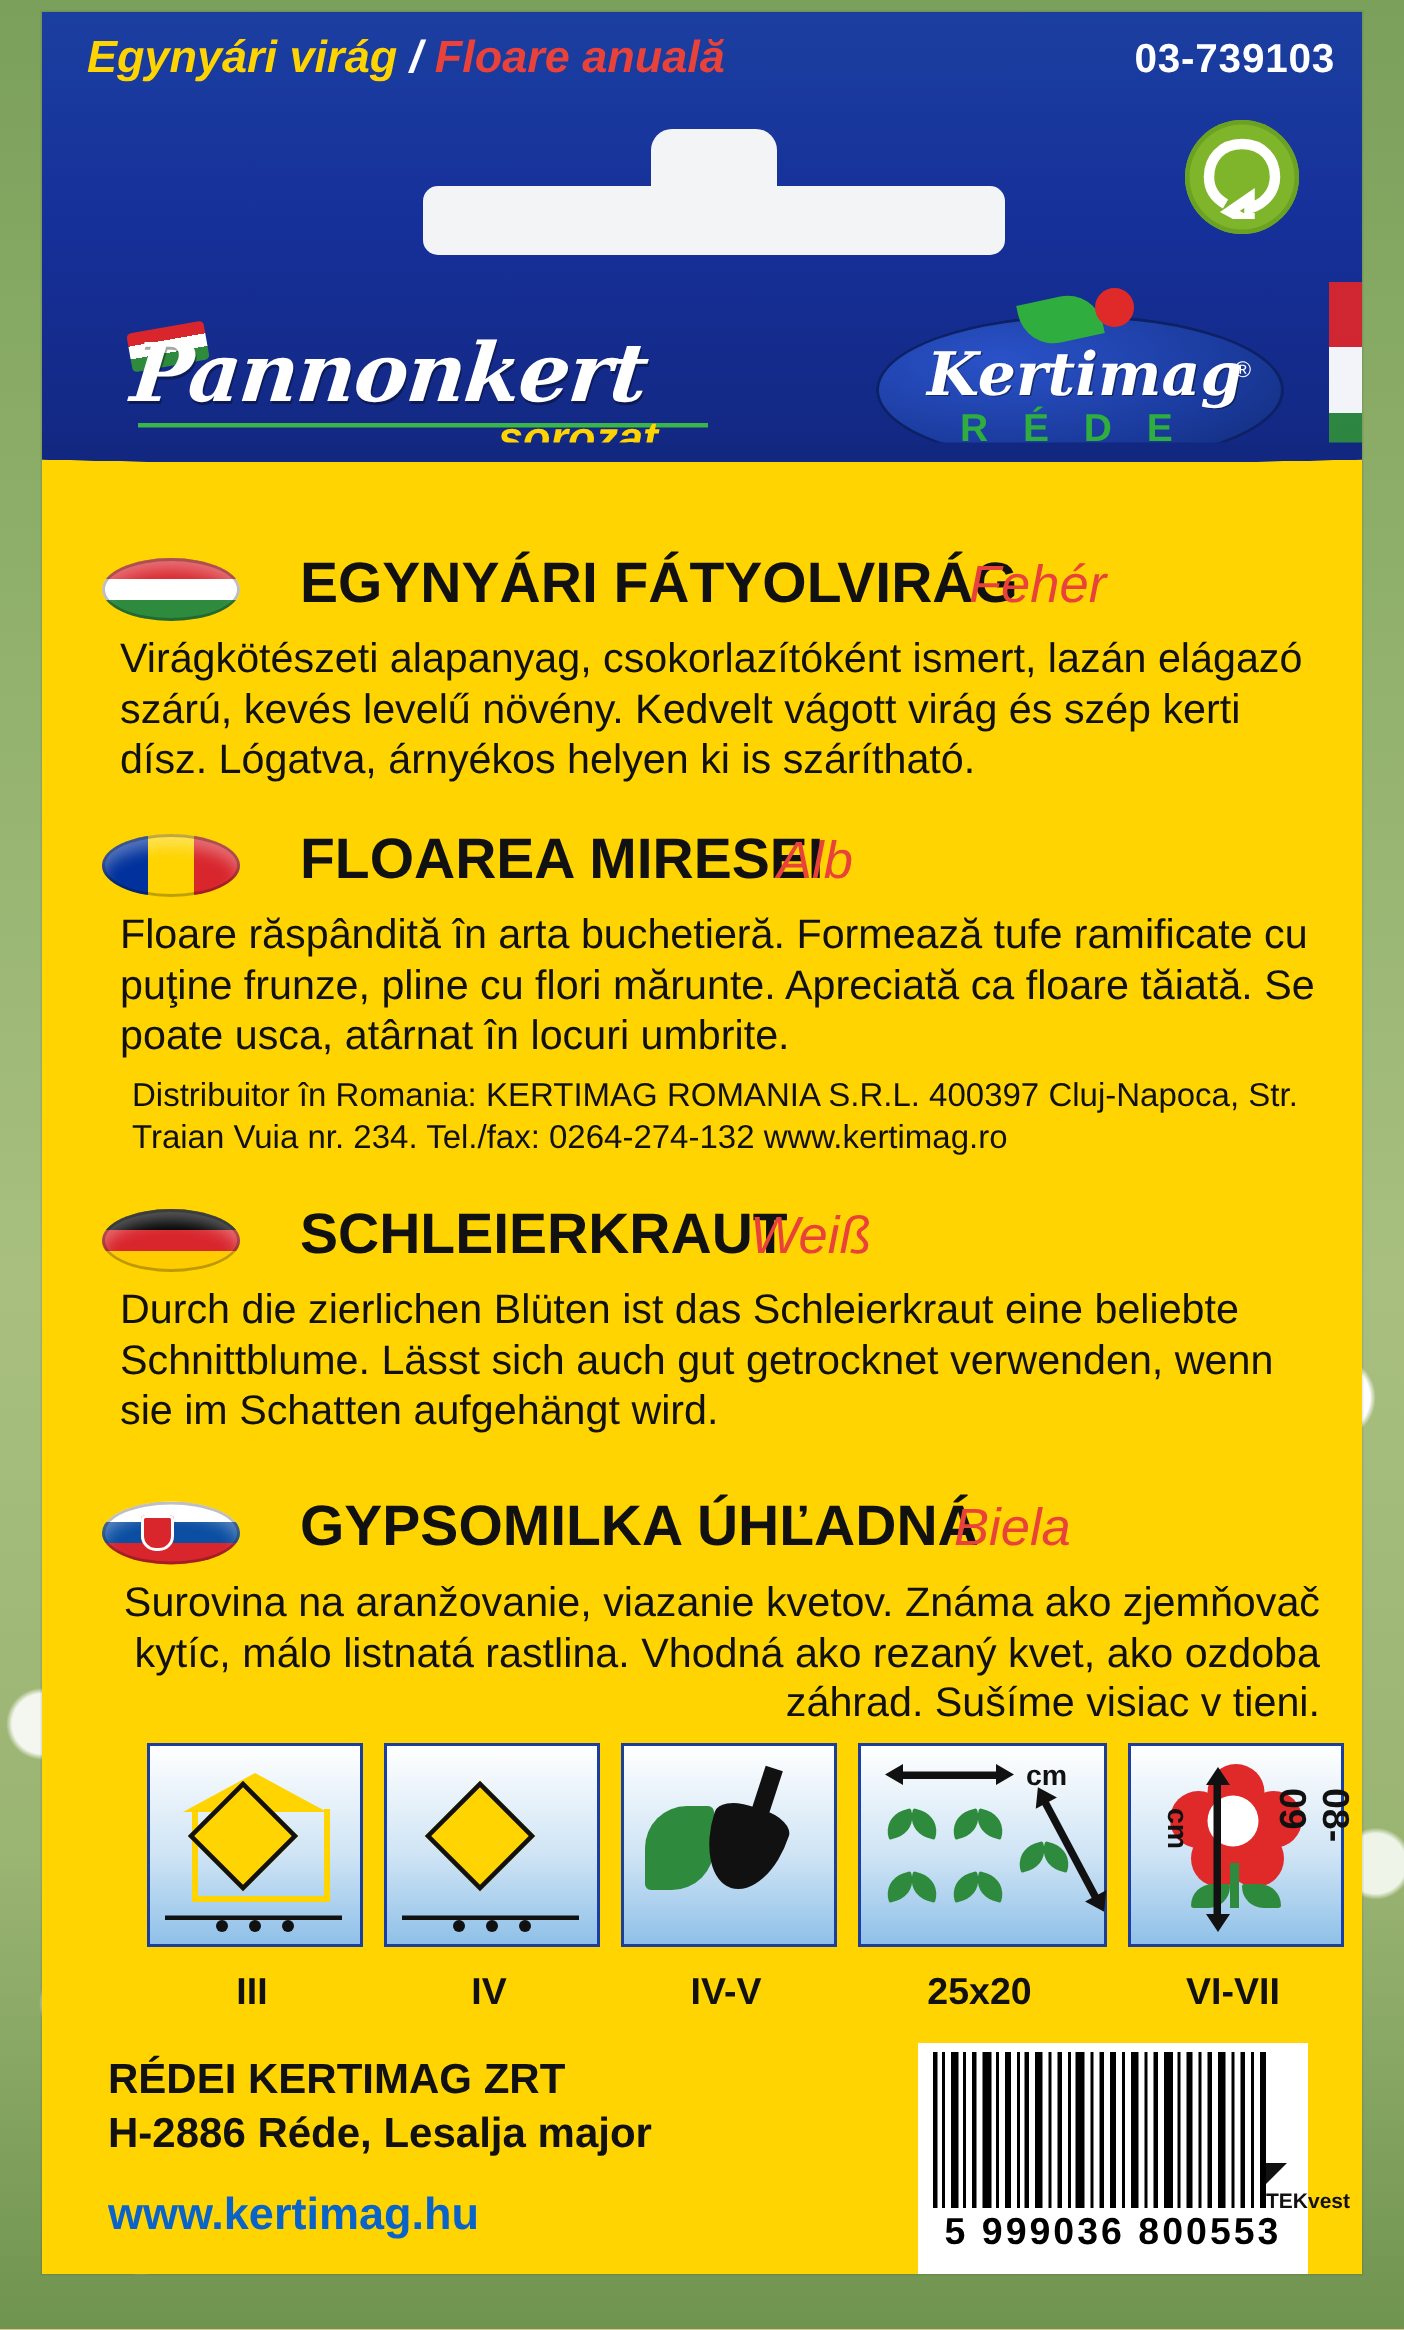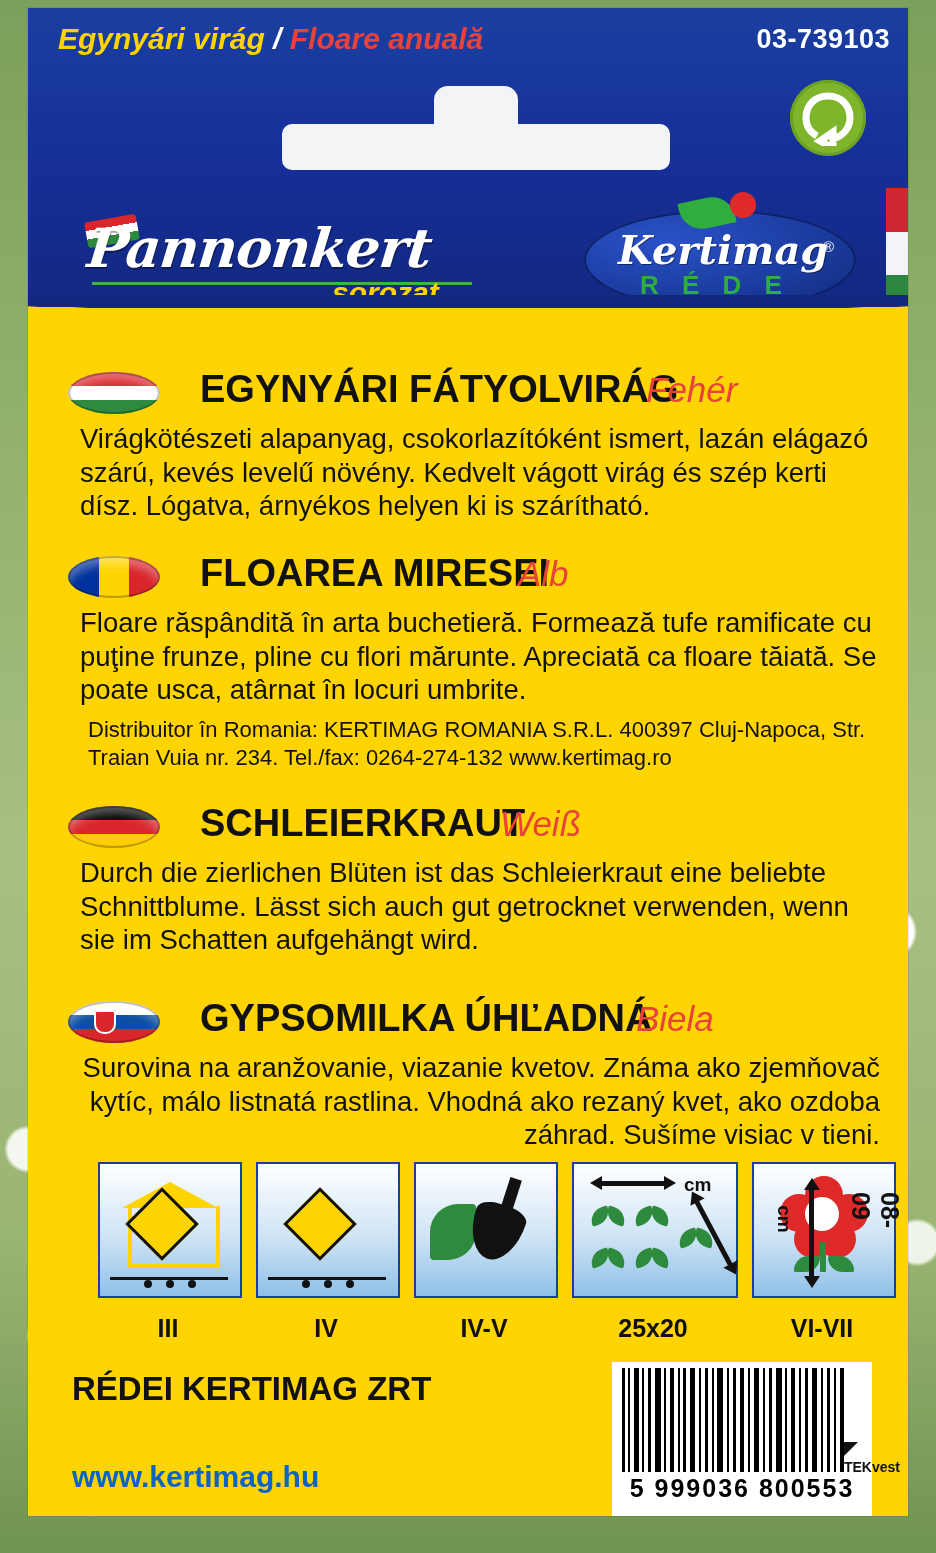--- a/index.html
+++ b/index.html
@@ -472,21 +472,21 @@
     position: absolute;
     width: 26px; height: 16px;
     background: #2e8b3d;
     border-radius: 18px 2px 18px 2px;
   }
   
   .footer { position: absolute; left: 0; top: 1060px; width: 880px; }
   .company {
     position: absolute;
     left: 44px; top: 0;
-    font-size: 33px;
+    font-size: 28px;
     font-weight: bold;
     color: #111111;
     line-height: 1.28;
   }
   .website {
     position: absolute;
     left: 44px; top: 92px;
     font-size: 30px;
     font-weight: bold;
     color: #0a63c8;
@@ -714,20 +714,21 @@
             <div class="hd-b"></div>
         </div>
         <div class="cm-lbl" style="left:672px; top:46px; transform:rotate(90deg);">cm</div>
 
         <div class="vert-code">08-09</div>
       </div>
 
       <div class="footer">
         <div class="company">
           <div>RÉDEI KERTIMAG ZRT</div>
+          <div>H-2886 Réde, Lesalja major</div>
         </div>
         <div class="website">www.kertimag.hu</div>
 
         <div class="barcode-box">
           <div class="bars">
             <i style="left:2px;width:3px;"></i>
               <i style="left:8px;width:2px;"></i>
             <i style="left:14px;width:5px;"></i>
               <i style="left:22px;width:2px;"></i>
             <i style="left:28px;width:3px;"></i>

